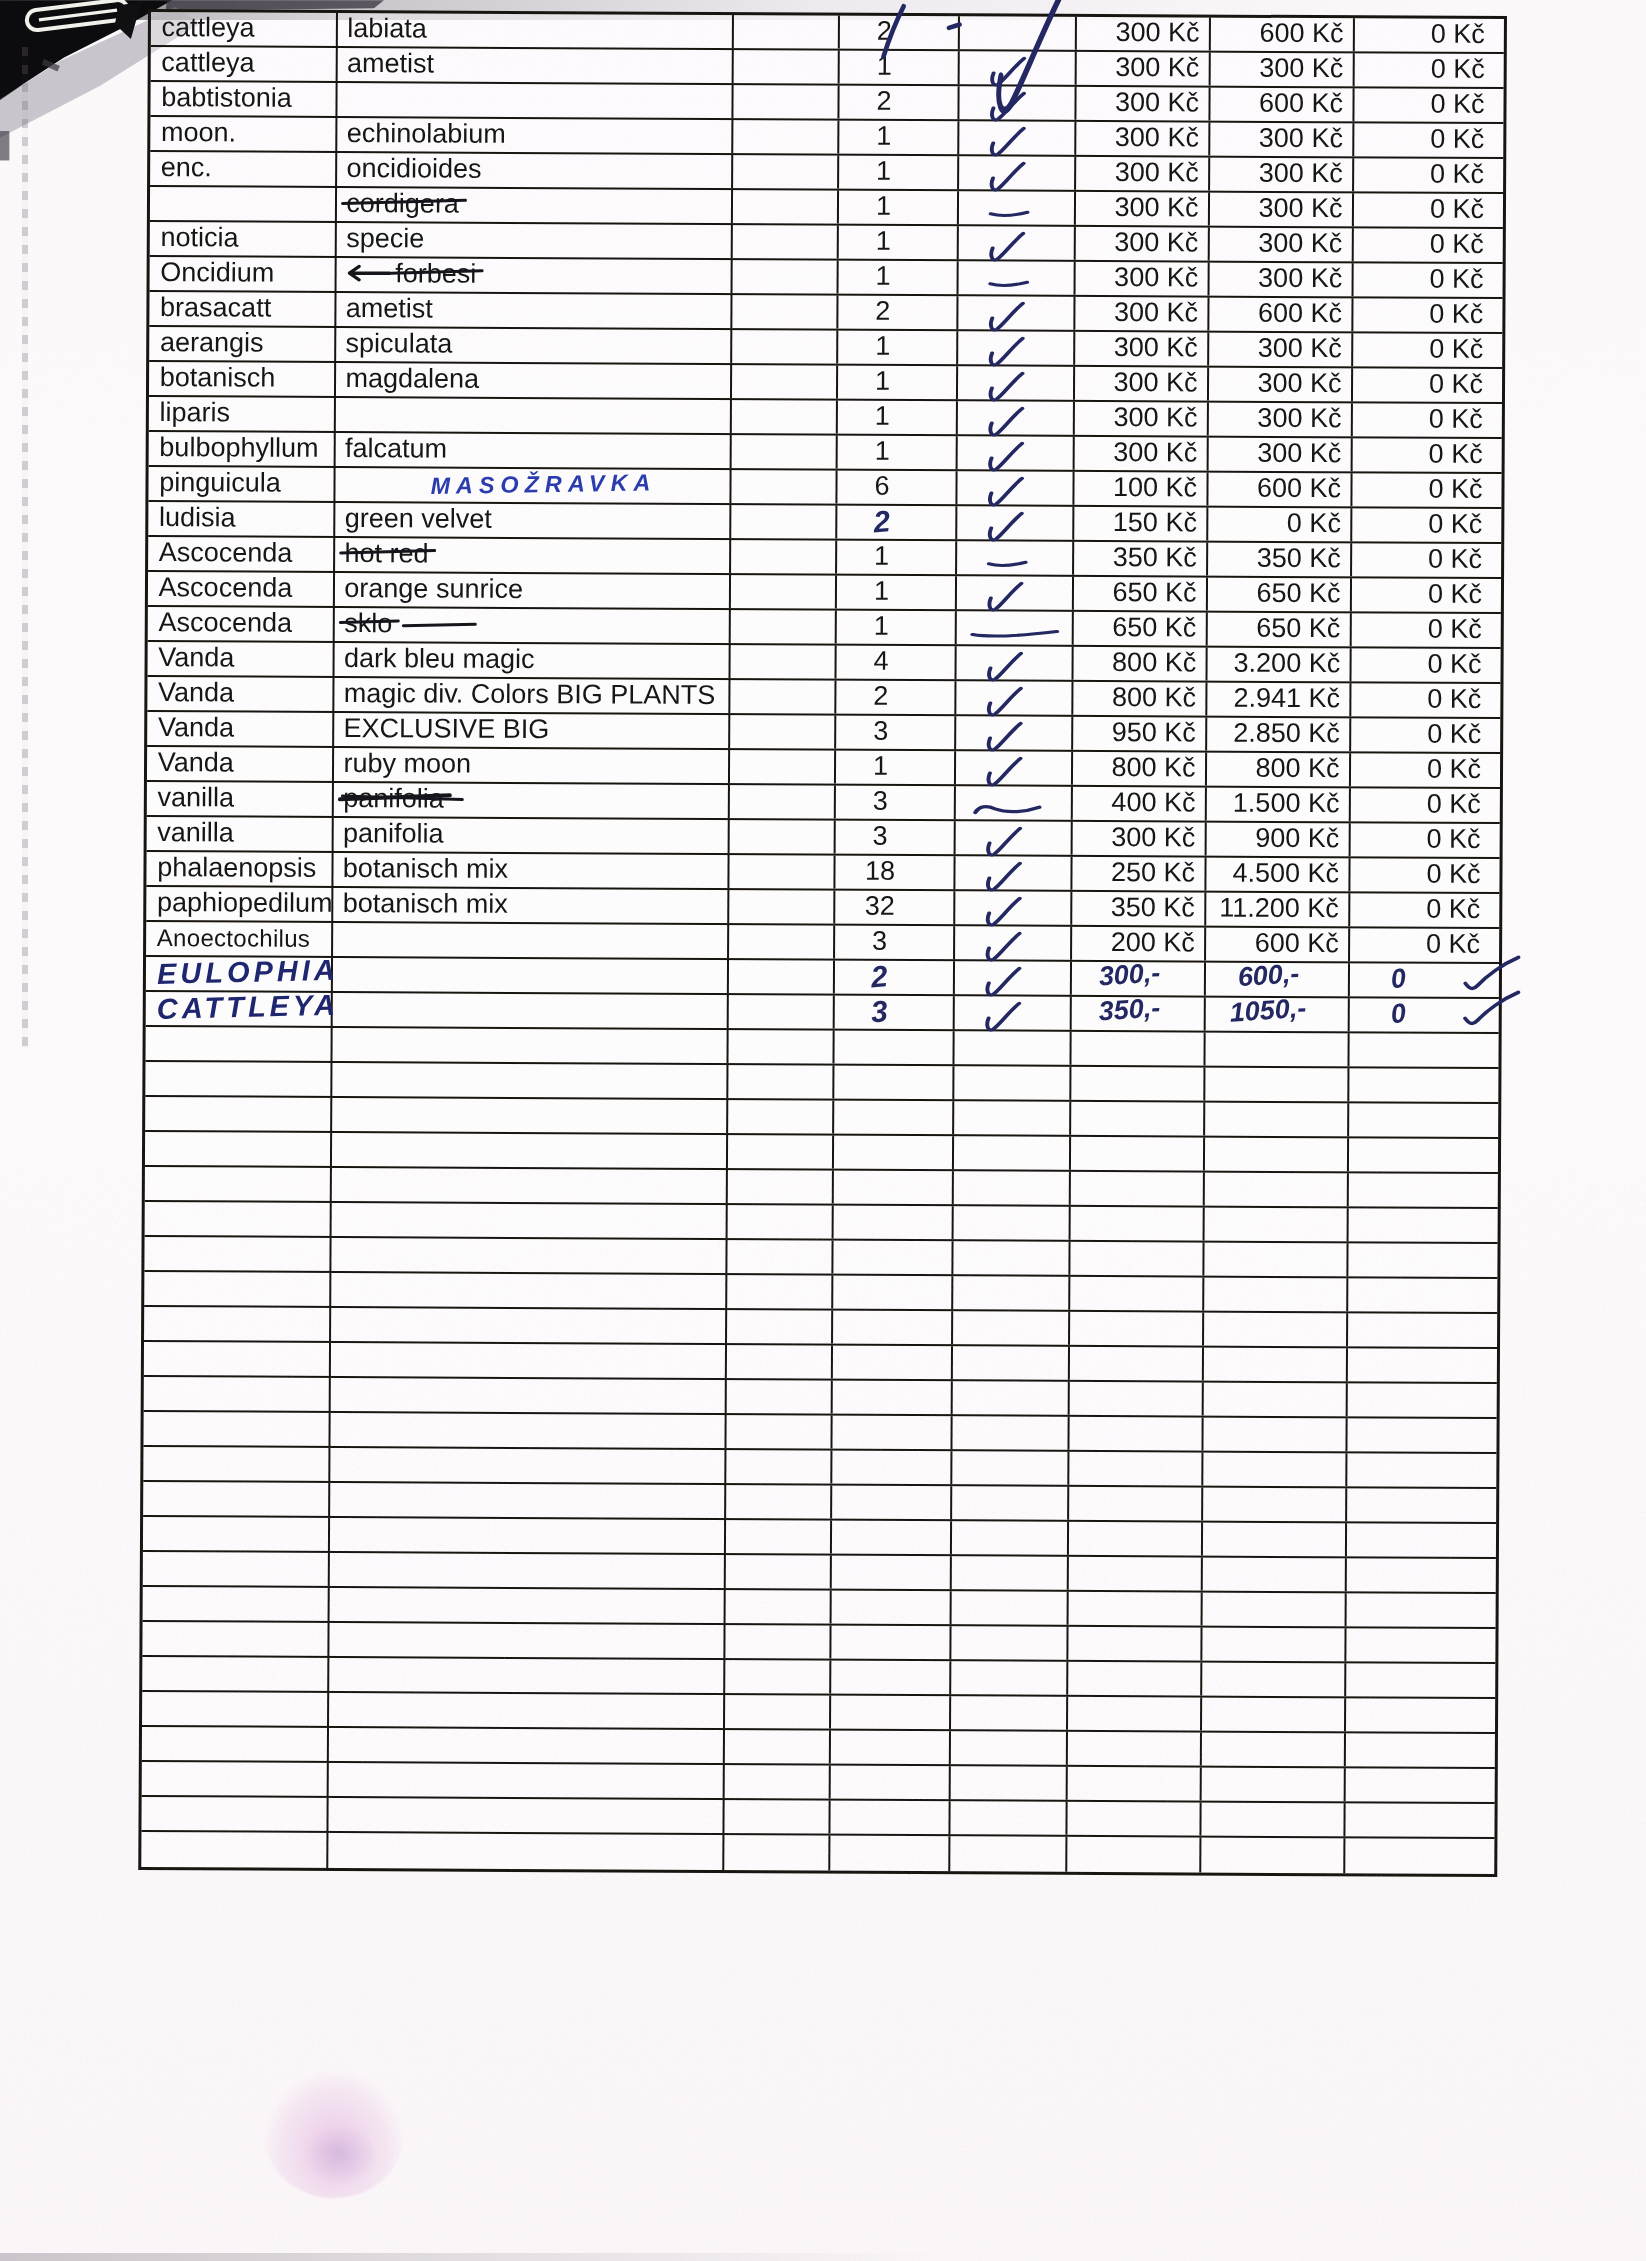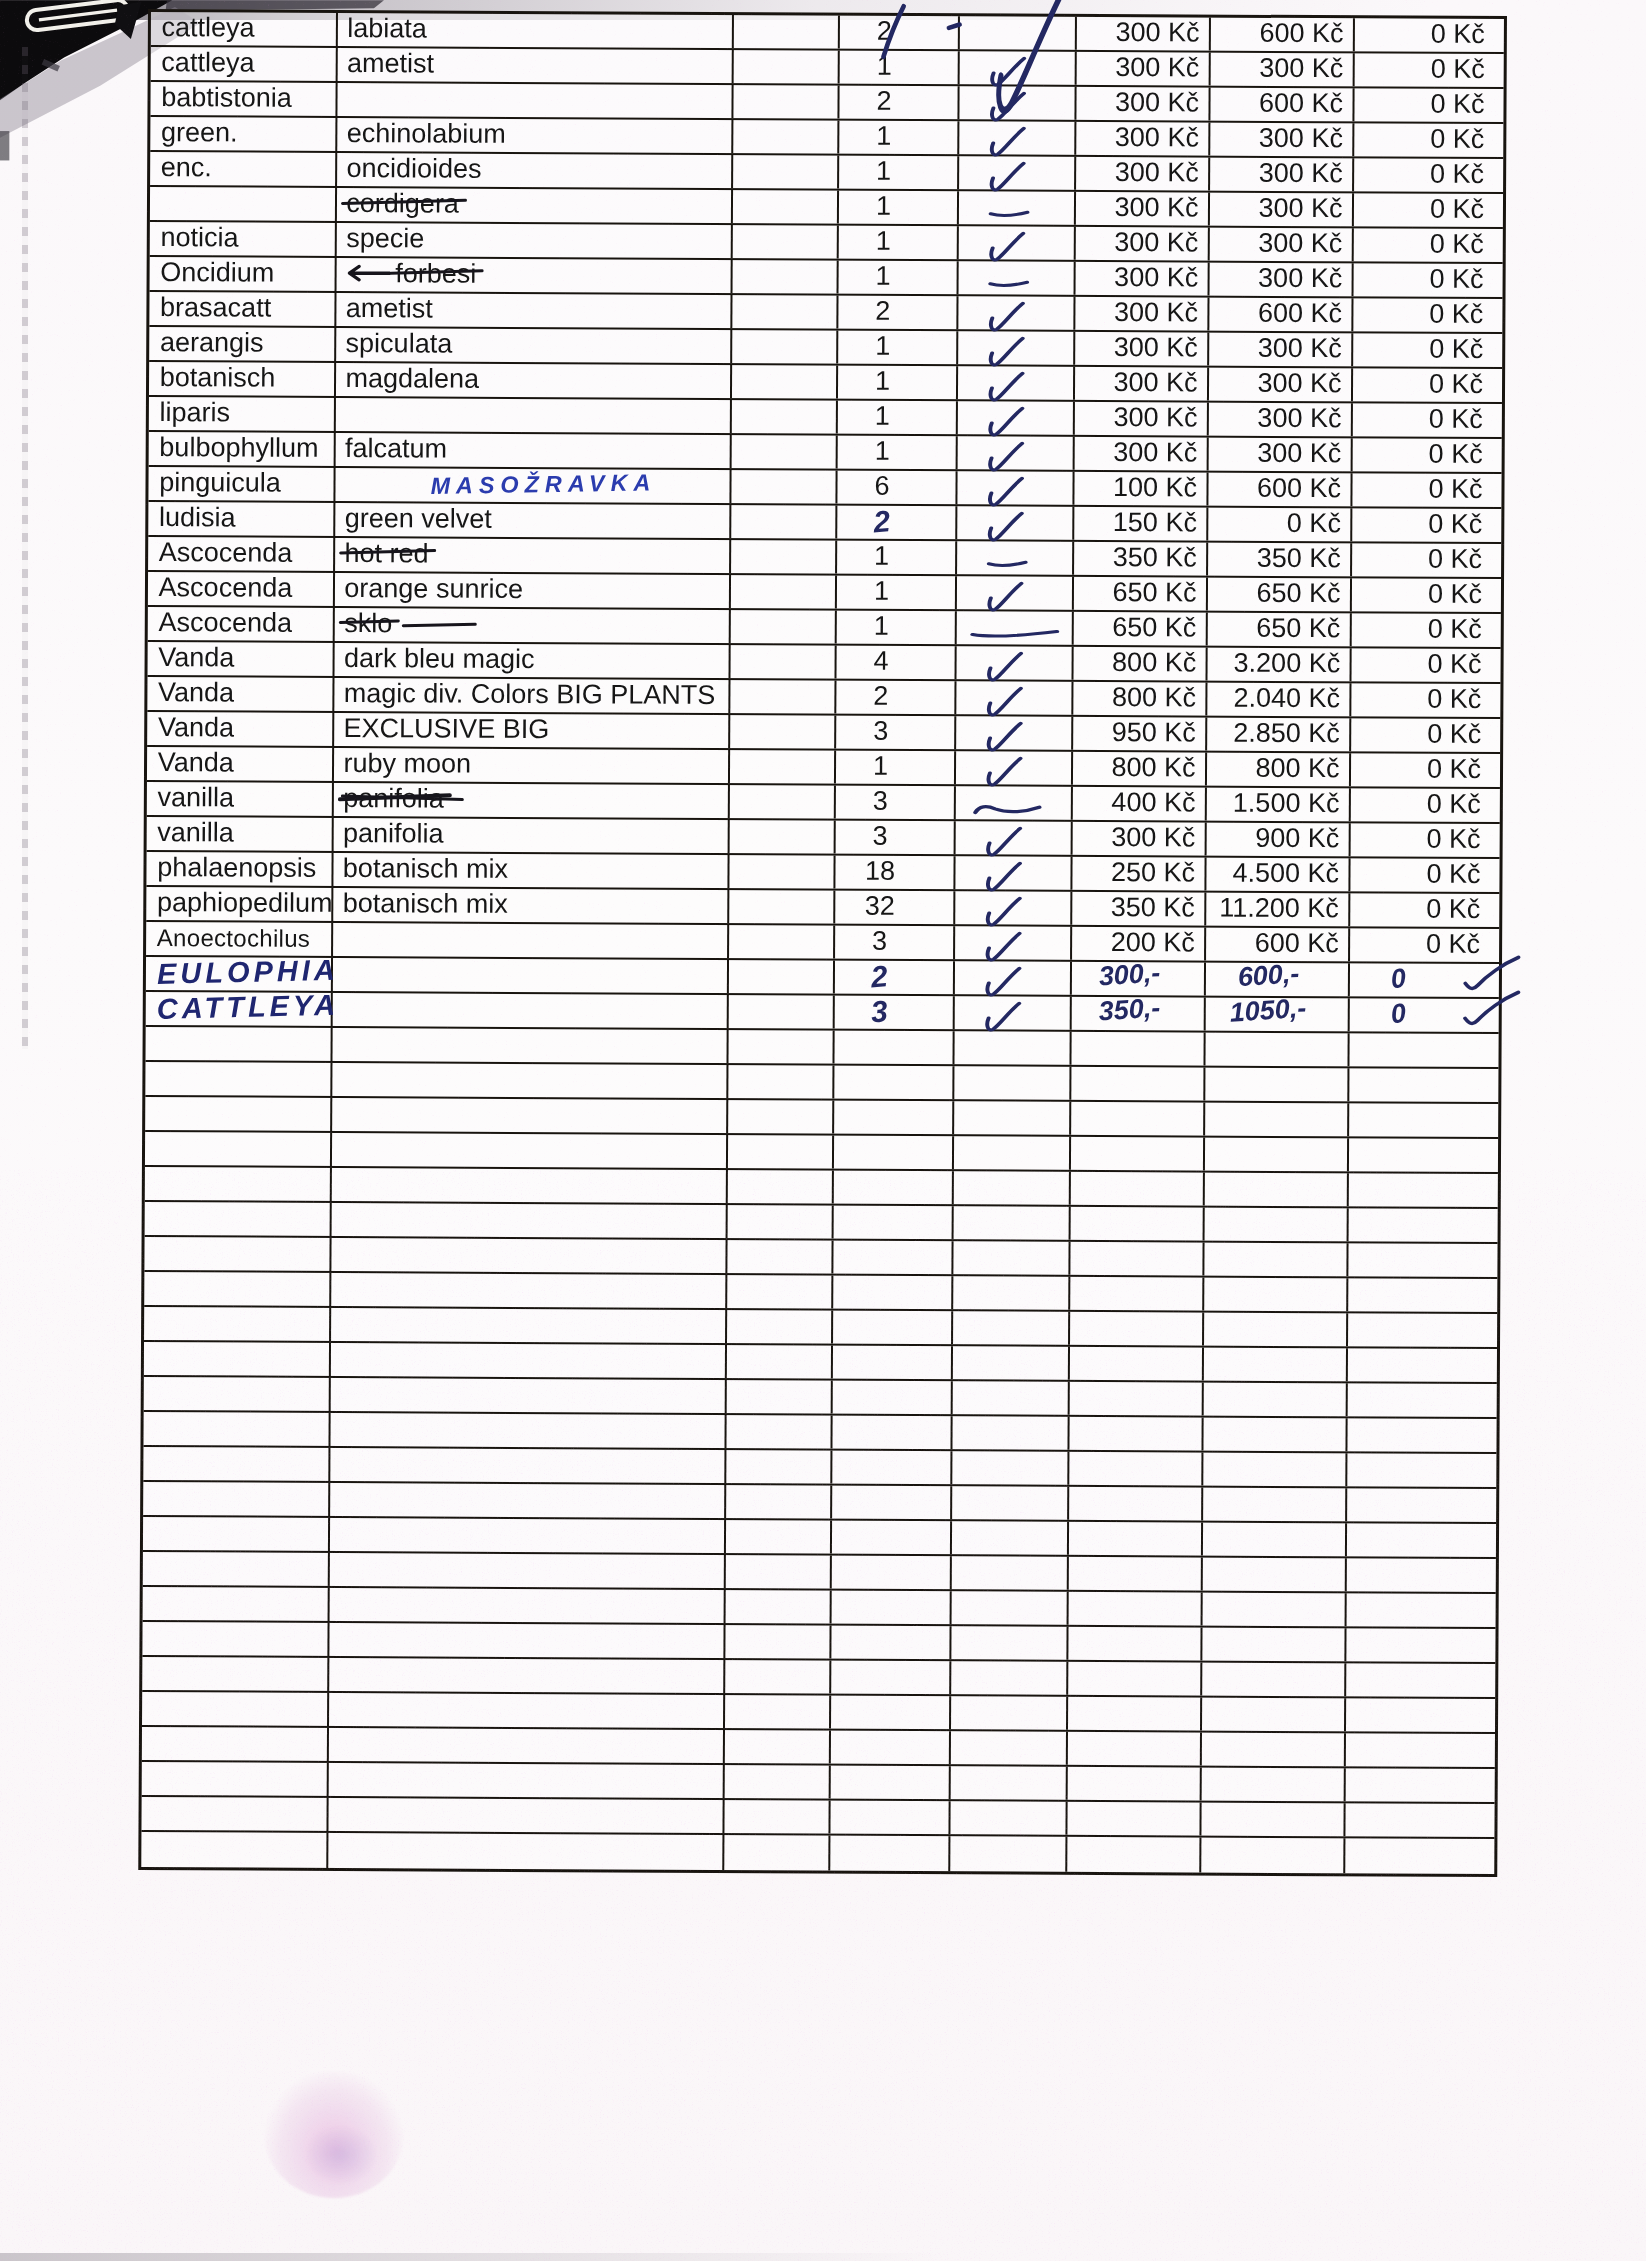--- a/index.html
+++ b/index.html
@@ -135,21 +135,21 @@
         <div class="td chk">
           <svg class="chk t-check" viewBox="0 0 140 80" preserveAspectRatio="none" overflow="visible">
             <path d="M30 36 C24 54 30 66 38 60 C50 50 64 24 84 4"></path>
           </svg>
         </div>
         <div class="td price">300 Kč</div>
         <div class="td price">600 Kč</div>
         <div class="td price zero">0 Kč</div>
       </div>
       <div class="tr">
-        <div class="td genus">green.</div>
+        <div class="td genus">moon.</div>
         <div class="td species"><span class="sp">echinolabium</span></div>
         <div class="td"></div>
         <div class="td qty">1</div>
         <div class="td chk">
           <svg class="chk t-check" viewBox="0 0 140 80" preserveAspectRatio="none" overflow="visible">
             <path d="M30 36 C24 54 30 66 38 60 C50 50 64 24 84 4"></path>
           </svg>
         </div>
         <div class="td price">300 Kč</div>
         <div class="td price">300 Kč</div>
@@ -371,21 +371,21 @@
         <div class="td genus">Vanda</div>
         <div class="td species"><span class="sp">magic div. Colors BIG PLANTS</span></div>
         <div class="td"></div>
         <div class="td qty">2</div>
         <div class="td chk">
           <svg class="chk t-check" viewBox="0 0 140 80" preserveAspectRatio="none" overflow="visible">
             <path d="M30 36 C24 54 30 66 38 60 C50 50 64 24 84 4"></path>
           </svg>
         </div>
         <div class="td price">800 Kč</div>
-        <div class="td price">2.040 Kč</div>
+        <div class="td price">2.941 Kč</div>
         <div class="td price zero">0 Kč</div>
       </div>
       <div class="tr">
         <div class="td genus">Vanda</div>
         <div class="td species"><span class="sp">EXCLUSIVE BIG</span></div>
         <div class="td"></div>
         <div class="td qty">3</div>
         <div class="td chk">
           <svg class="chk t-check" viewBox="0 0 140 80" preserveAspectRatio="none" overflow="visible">
             <path d="M30 36 C24 54 30 66 38 60 C50 50 64 24 84 4"></path>

